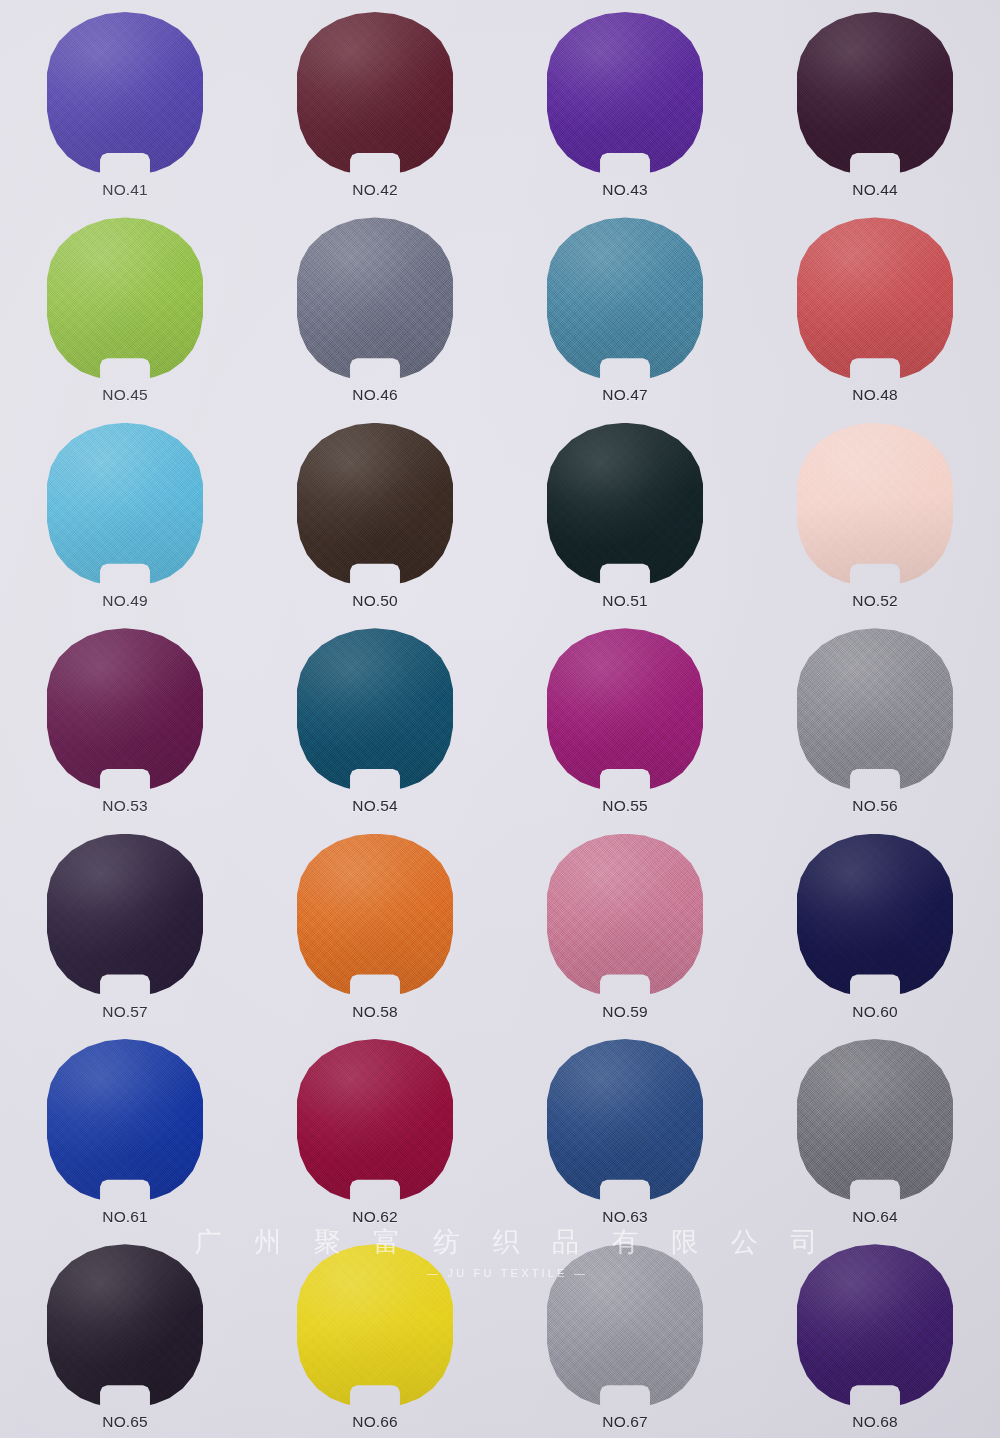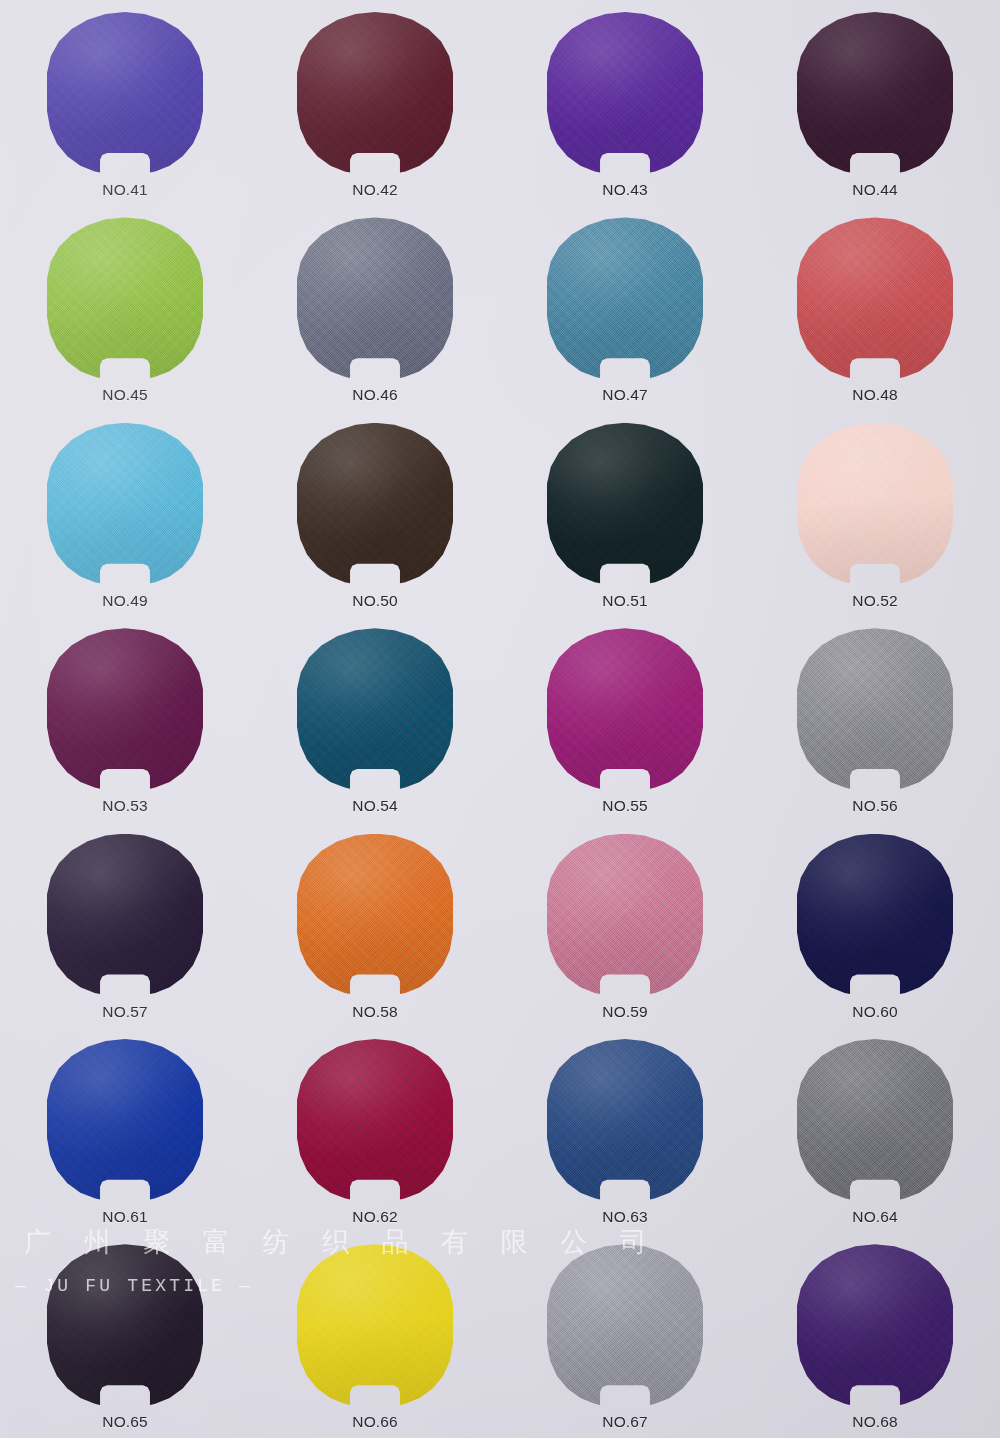--- a/index.html
+++ b/index.html
@@ -125,37 +125,38 @@
     font-family: "Liberation Sans", sans-serif;
     text-shadow: 0 0.5px 0 rgba(255,255,255,0.45);
   }
 
   
   #watermark {
     position: absolute;
     left: 12px;
     right: 0;
     top: 1228px;
+    text-align: center;
     pointer-events: none;
     z-index: 40;
   }
 
   #wm-cn {
     font-family: "DejaVu Sans", sans-serif;
     font-size: 27px;
     letter-spacing: 12px;
     color: rgba(255,255,255,0.62);
     text-indent: 12px;
     line-height: 1;
   }
 
   #wm-en {
-    margin-top: 22px;
-    font-family: Liberation Mono, monospace;
-    font-size: 18px;
+    margin-top: 13px;
+    font-family: Liberation Sans, sans-serif;
+    font-size: 11px;
     letter-spacing: 3.2px;
     color: rgba(255,255,255,0.72);
     text-indent: 3.2px;
     line-height: 1;
   }
 </style>
 </head>
 <body>
 
 <div id="card">

